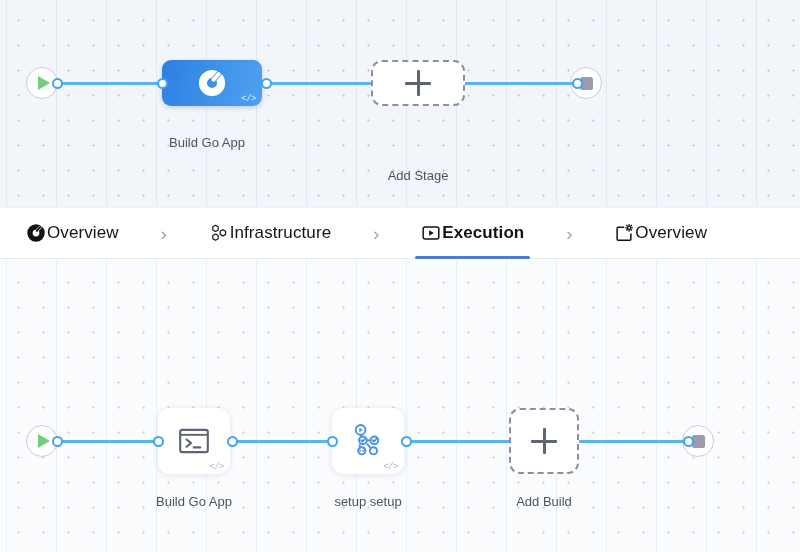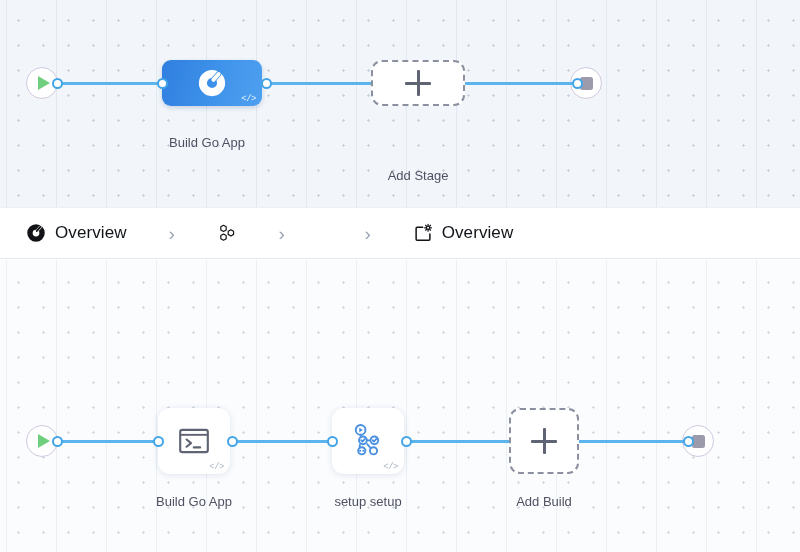--- a/index.html
+++ b/index.html
@@ -35,21 +35,21 @@
   
   .tabbar{
     position:absolute;left:0;top:207px;width:800px;height:52px;
     background:#ffffff;
     border-top:1px solid #eceff3;
     border-bottom:1px solid #e4e8ed;
     display:flex;align-items:center;
     box-sizing:border-box;
   }
   .tab{
-    display:flex;align-items:center;gap:9px;
+    display:flex;align-items:center;gap:1px;
     height:52px;box-sizing:border-box;
     padding:0 2px;position:relative;cursor:pointer;
   }
   .tab .tab-label{
     font-size:17px;color:#11151a;letter-spacing:.1px;white-space:nowrap;
   }
   .tab.active .tab-label{font-weight:bold;}
   .tab.active::after{
     content:"";position:absolute;left:-4px;right:-4px;bottom:0;
     height:3px;background:#4c7fd4;border-radius:2px;
@@ -174,24 +174,32 @@
     <div class="tab-sep" style="margin:0 32px;">›</div>
 
     <div class="tab">
       <svg class="tab-icon" viewBox="0 0 32 32">
         <g fill="none" stroke="#121316" stroke-width="1.9" stroke-linejoin="round">
           <path d="M10.4 3.6l4.3 2.5v5l-4.3 2.5-4.3-2.5v-5z"></path>
           <path d="M10.4 17.6l4.3 2.5v5l-4.3 2.5-4.3-2.5v-5z"></path>
           <path d="M22.2 10.7l4.3 2.5v5l-4.3 2.5-4.3-2.5v-5z"></path>
         </g>
       </svg>
+      <span class="tab-label">Infrastructure</span>
     </div>
 
     <div class="tab-sep" style="margin:0 32px;">›</div>
 
+    <div class="tab active">
+      <svg class="tab-icon" viewBox="0 0 32 32">
+        <rect x="3.5" y="6.5" width="25" height="19" rx="3.2" fill="none" stroke="#121316" stroke-width="2.4"></rect>
+        <path d="M13 11.5l7.5 4.5-7.5 4.5z" fill="#121316"></path>
+      </svg>
+      <span class="tab-label">Execution</span>
+    </div>
 
     <div class="tab-sep" style="margin:0 32px;">›</div>
 
     <div class="tab">
       <svg class="tab-icon" viewBox="0 0 32 32">
         <path d="M27 17.5V26a1.6 1.6 0 0 1-1.6 1.6H6.6A1.6 1.6 0 0 1 5 26V8.4A1.6 1.6 0 0 1 6.6 6.8h8.9" fill="none" stroke="#121316" stroke-width="2.4" stroke-linecap="round"></path>
         <circle cx="24.1" cy="7.6" r="2.6" fill="none" stroke="#121316" stroke-width="2.1"></circle>
         <g stroke="#121316" stroke-width="2" stroke-linecap="round">
           <path d="M24.1 2.1v1.6M24.1 11.5v1.6M18.6 7.6h1.6M28 7.6h1.6"></path>
           <path d="M20.2 3.7l1.1 1.1M26.9 10.4l1.1 1.1M28 3.7l-1.1 1.1M21.3 10.4l-1.1 1.1"></path>

